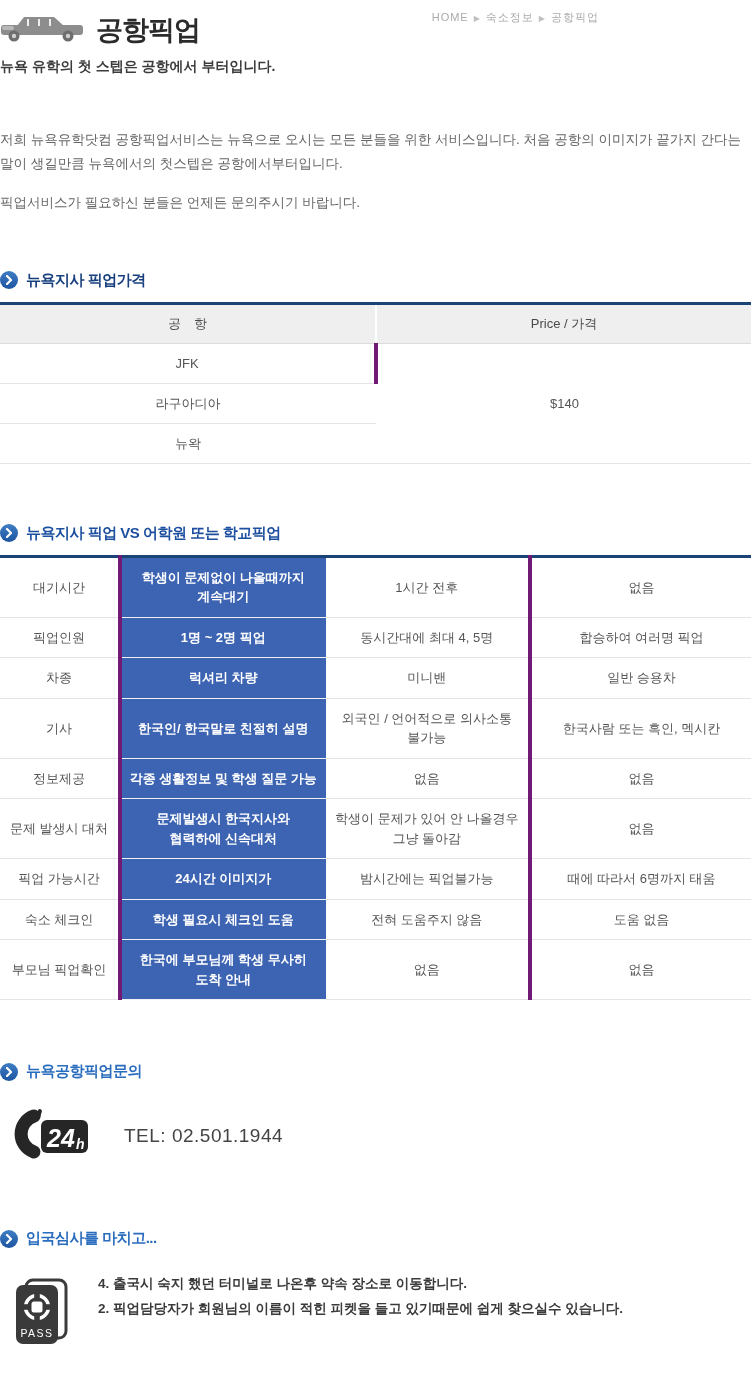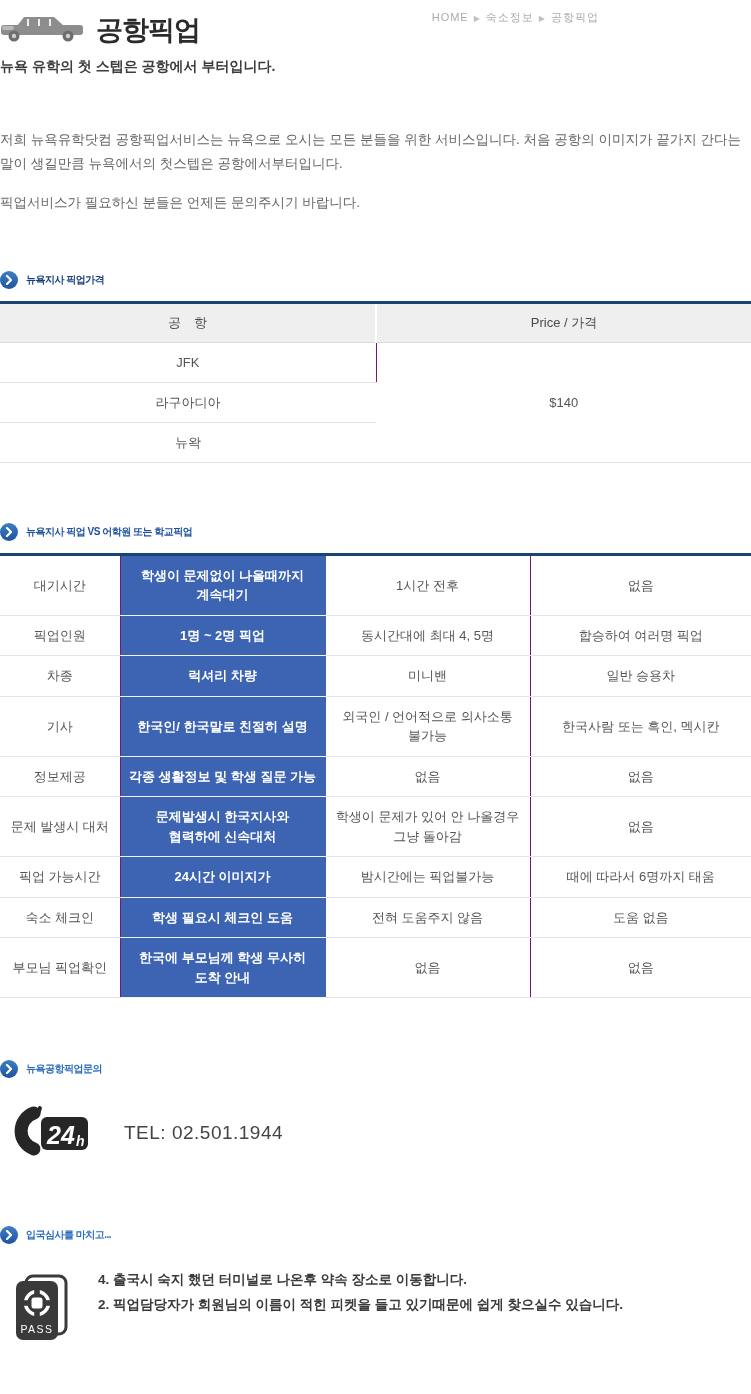--- a/index.html
+++ b/index.html
@@ -29,33 +29,33 @@
   .intro p + p { margin-top:16px; }
 
   
   .section { margin-top:0; }
   .sec-title { display:flex; align-items:center; gap:8px; }
   .sec-title .bullet {
     width:18px; height:18px; border-radius:50%;
     background:linear-gradient(#3f7ec4,#1d54a0);
     display:flex; align-items:center; justify-content:center; flex:0 0 18px;
   }
-  .sec-title h2 { font-size:10px; font-weight:bold; letter-spacing:-0.5px; }
+  .sec-title h2 { font-size:15px; font-weight:bold; letter-spacing:-0.5px; }
   .t-navy h2 { color:#173f7d; }
   .t-mblue h2 { color:#1c4f9f; }
   .t-blue h2 { color:#2a6cbd; }
 
   
   table { width:751px; border-collapse:collapse; table-layout:fixed;
           border-top:3px solid #1b4476; border-bottom:1px solid #d5d5d5;
           margin-top:12px; font-size:13px; color:#555; }
   th { background:#efefef; color:#4a4a4a; font-weight:normal; height:40px;
        border-right:2px solid #fff; border-bottom:1px solid #dcdcdc; text-align:center; }
   th:last-child { border-right:none; }
-  td { text-align:center; padding:10px 6px; border-right:1px solid #701a75;
+  td { text-align:center; padding:10px 6px; border-right:4px solid #701a75;
        border-bottom:1px solid #e4e4e4; white-space:pre-line; line-height:1.5;
        background:#fff; }
   td:last-child { border-right:none; }
   .price-table td { height:40px; padding:6px; }
   .hl { background:#3d64b2; color:#fff; font-weight:bold; border-right:1px solid #3d64b2; }
   tr td.hl { border-bottom:1px solid #f2f2f2; }
 
   .sec-price { margin-top:56px; }
   .sec-compare { margin-top:60px; }
 

